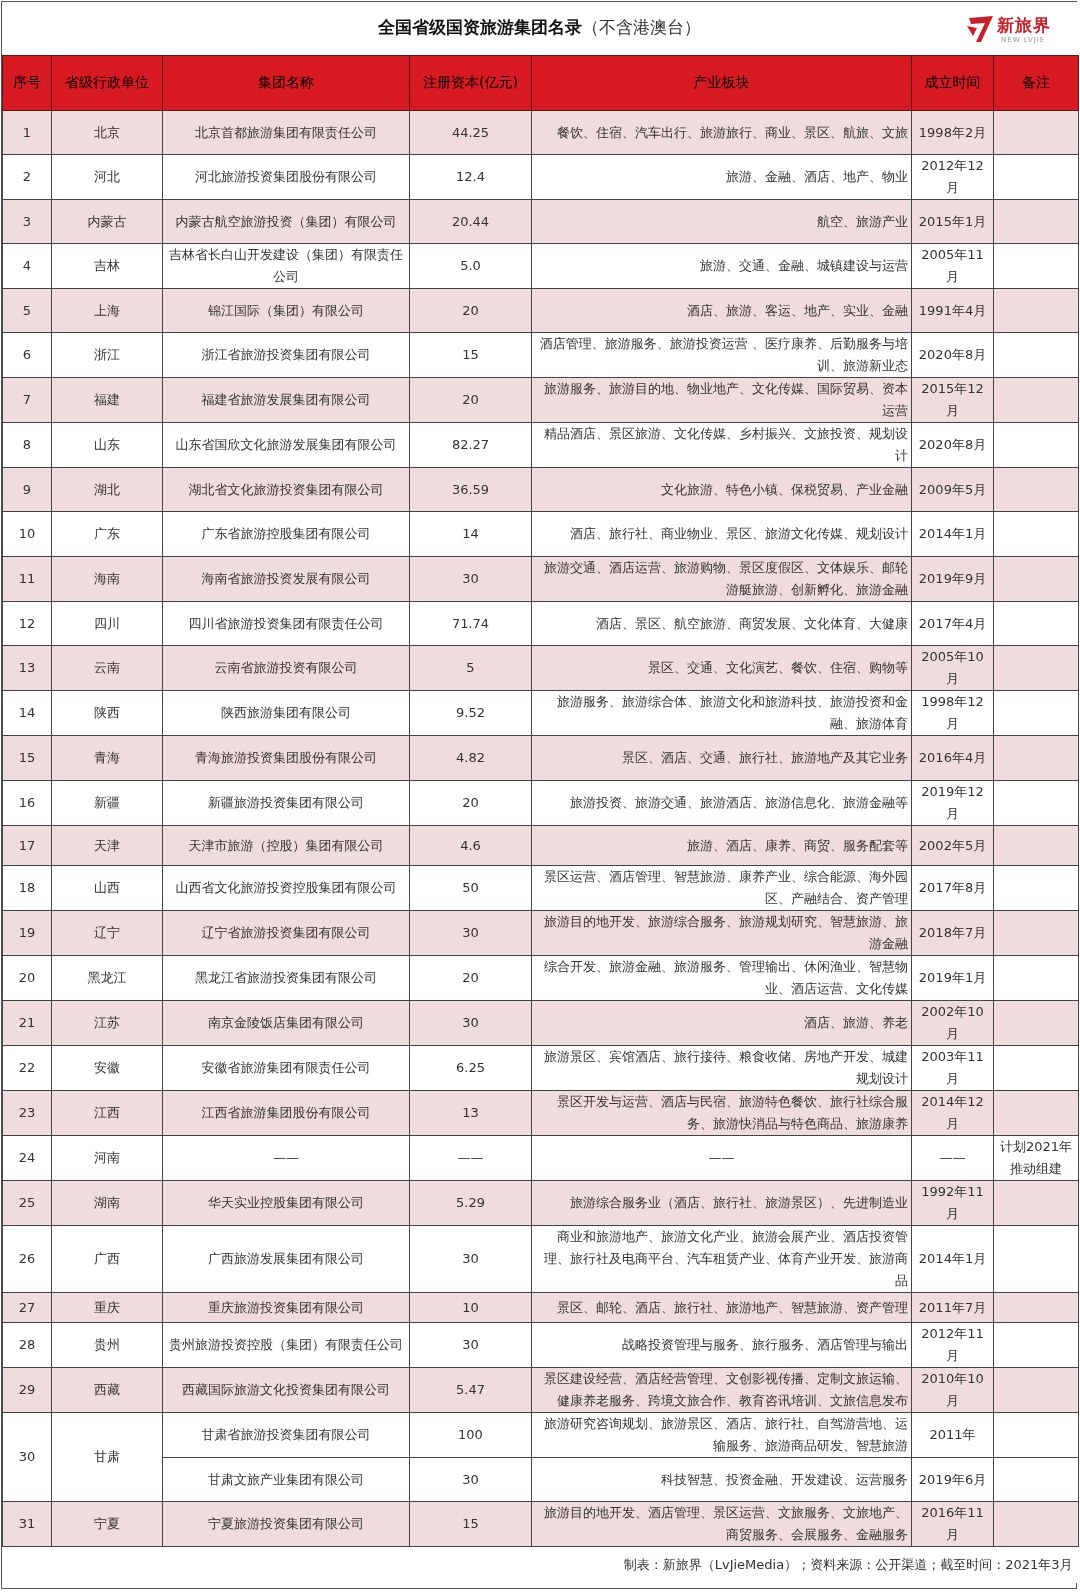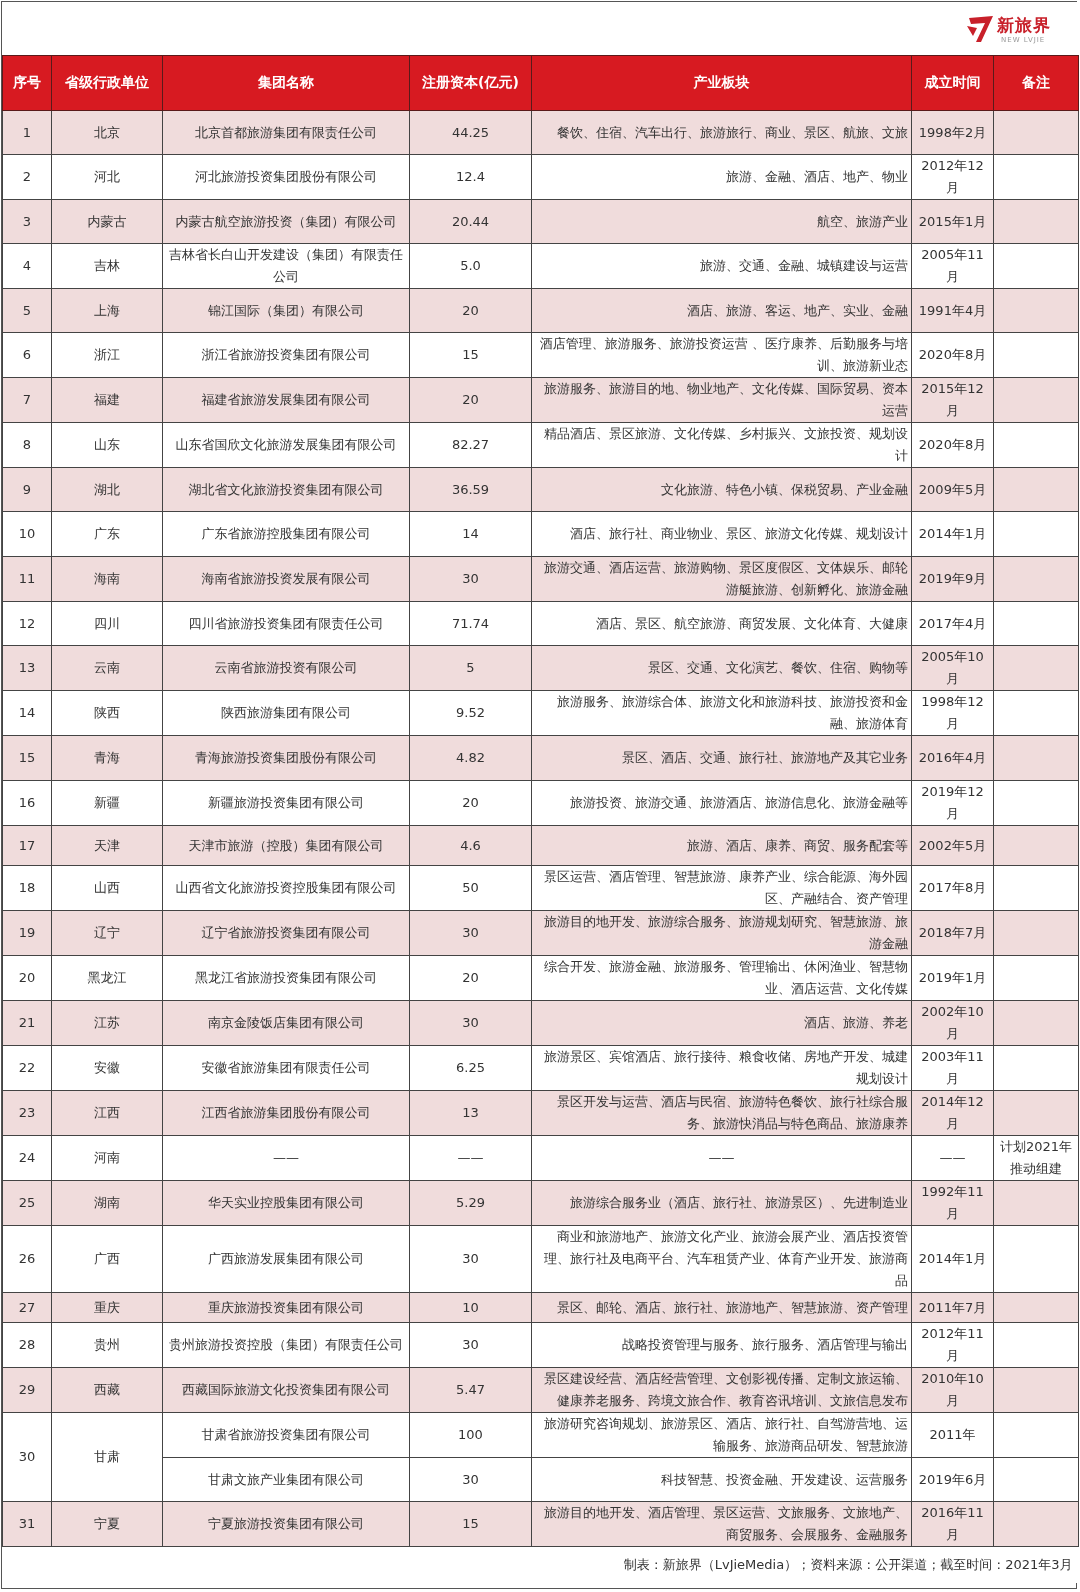--- a/index.html
+++ b/index.html
@@ -7,33 +7,36 @@
   .frame { position:absolute; left:1px; top:1px; width:1076px; height:1588px; border:1px solid #555; box-sizing:border-box; }
   .title-bar { position:absolute; left:2px; top:2px; width:1075px; height:53px; background:#fff; }
   .title { position:absolute; left:0; right:0; top:14px; text-align:center; font-size:17px; }
   .title b { font-weight:bold; color:#111; }
   .title span.sub { font-weight:normal; color:#333; }
   .logo { position:absolute; right:18px; top:10px; width:92px; height:36px; }
   .logo .mark { position:absolute; left:0; top:2px; width:28px; height:30px; }
   .logo .cn { position:absolute; left:30px; top:2px; font-size:17px; color:#c8202a; font-family:"DejaVu Serif","Liberation Serif",serif; font-weight:bold; letter-spacing:1px; }
   .logo .en { position:absolute; left:34px; top:24px; font-size:7px; color:#999; letter-spacing:1px; }
   table { position:absolute; left:2px; top:55px; border-collapse:collapse; table-layout:fixed; width:1076px; font-size:13px; }
-  th { background:#d71a21; color:#ffffff; font-weight:bold; height:54px; font-size:14px; border:1px solid #5a1a1a; text-align:center; padding:0; }
+  th { background:#d71a21; color:#000000; font-weight:normal; height:54px; font-size:14px; border:1px solid #5a1a1a; text-align:center; padding:0; }
   td { border:1px solid #444; text-align:center; vertical-align:middle; padding:0 3px; line-height:22px; color:#333; }
   td.ind { text-align:right; padding-left:4px; }
   tr.pink td { background:#f0dcdc; }
   tr.white td { background:#ffffff; }
   td.foot { border:none; text-align:right; padding-right:6px; font-size:13px; background:#fff; height:36px; }
 </style>
 </head>
 <body>
 
 <div class="frame"></div>
 
 <div class="title-bar">
+  <div class="title">
+    <b>全国省级国资旅游集团名录</b><span class="sub">（不含港澳台）</span>
+  </div>
   <div class="logo">
     <svg class="mark" viewBox="0 0 28 30">
       <polygon points="2,4 26,2 14,28 9,28 18,9 4,10" fill="#c8202a"></polygon>
       <polygon points="0,12 10,14 6,22" fill="#c8202a"></polygon>
     </svg>
     <span class="cn">新旅界</span>
     <span class="en">NEW LVJIE</span>
   </div>
 </div>
 

